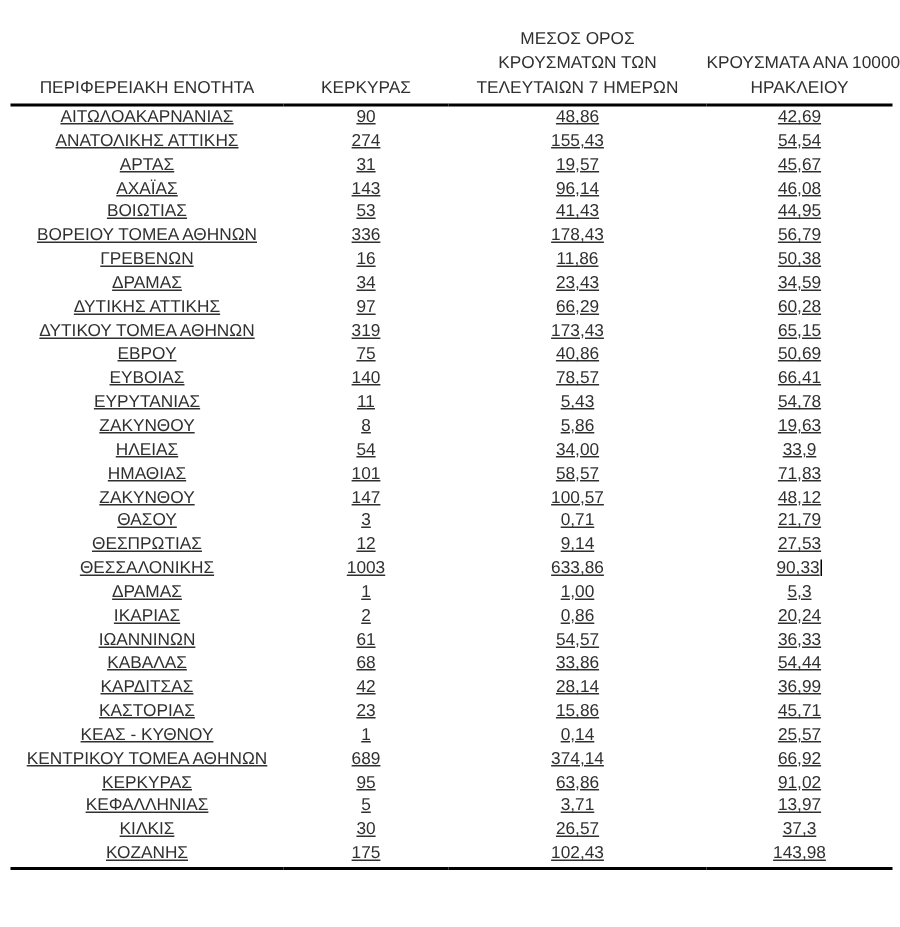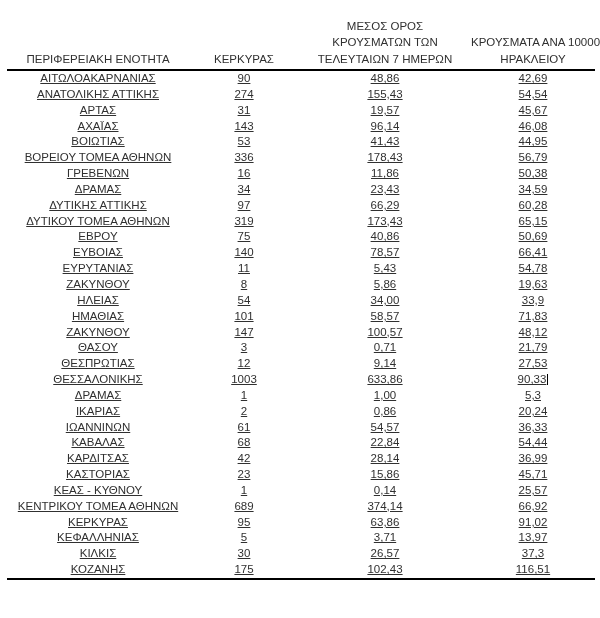--- a/index.html
+++ b/index.html
@@ -225,21 +225,21 @@
       </tr>
       <tr>
         <td>ΙΩΑΝΝΙΝΩΝ</td>
         <td>61</td>
         <td>54,57</td>
         <td>36,33</td>
       </tr>
       <tr>
         <td>ΚΑΒΑΛΑΣ</td>
         <td>68</td>
-        <td>22,84</td>
+        <td>33,86</td>
         <td>54,44</td>
       </tr>
       <tr>
         <td>ΚΑΡΔΙΤΣΑΣ</td>
         <td>42</td>
         <td>28,14</td>
         <td>36,99</td>
       </tr>
       <tr>
         <td>ΚΑΣΤΟΡΙΑΣ</td>
@@ -274,16 +274,16 @@
       <tr>
         <td>ΚΙΛΚΙΣ</td>
         <td>30</td>
         <td>26,57</td>
         <td>37,3</td>
       </tr>
       <tr>
         <td>ΚΟΖΑΝΗΣ</td>
         <td>175</td>
         <td>102,43</td>
-        <td>116,51</td>
+        <td>143,98</td>
       </tr>
     </tbody>
 </table>
 
 </body></html>

